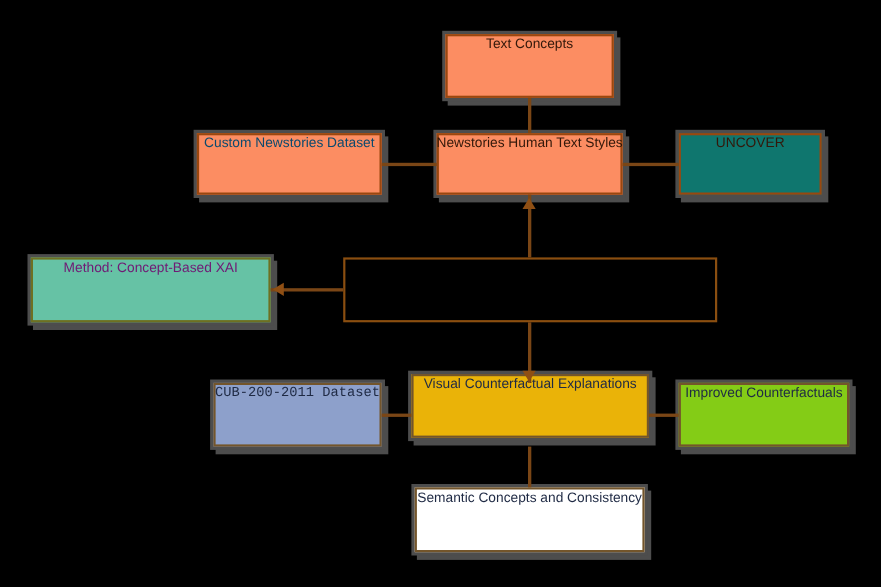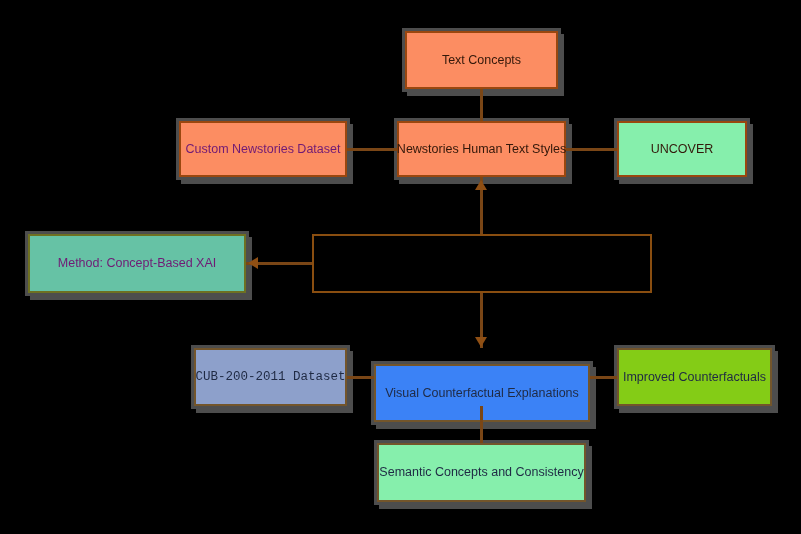--- a/index.html
+++ b/index.html
@@ -12,21 +12,21 @@
     width: 801px;
     height: 534px;
     overflow: hidden;
     font-family: "Liberation Sans", sans-serif;
   }
   .node {
     position: absolute;
     box-sizing: border-box;
     border: 2px solid;
     display: flex;
-    align-items: center;
+    align-items: flex-start;
     justify-content: center;
     text-align: center;
   }
   .node-label {
     font-size: 12.5px;
     line-height: 1.2;
     white-space: nowrap;
     pointer-events: none;
   }
   .edge {
@@ -42,45 +42,45 @@
   .arrow-down { border-bottom-width: 0; border-top-width: 10px; }
   .arrow-left { border-left-width: 0;   border-right-width: 10px; }
 </style>
 </head>
 <body>
 
 <div id="canvas" style="background: rgb(0, 0, 0);">
     <div class="node" style="left: 405px; top: 31px; width: 153px; height: 58px; background: rgb(252, 141, 98); border-color: rgb(154, 71, 15); color: rgb(51, 24, 10); box-shadow: rgb(77, 77, 77) 0px 0px 0px 3px, rgb(77, 77, 77) 4px 5px 0px 2px;">
       <span class="node-label">Text Concepts</span>
     </div>
-    <div class="node" style="left: 179px; top: 121px; width: 168px; height: 56px; background: rgb(252, 141, 98); border-color: rgb(154, 71, 15); color: #701a75; box-shadow: rgb(77, 77, 77) 0px 0px 0px 3px, rgb(77, 77, 77) 4px 5px 0px 2px;">
+    <div class="node" style="left: 179px; top: 121px; width: 168px; height: 56px; background: rgb(252, 141, 98); border-color: rgb(154, 71, 15); color: #0c4a6e; box-shadow: rgb(77, 77, 77) 0px 0px 0px 3px, rgb(77, 77, 77) 4px 5px 0px 2px;">
       <span class="node-label">Custom Newstories Dataset</span>
     </div>
     <div class="node" style="left: 397px; top: 121px; width: 169px; height: 56px; background: rgb(252, 141, 98); border-color: rgb(154, 71, 15); color: rgb(51, 24, 10); box-shadow: rgb(77, 77, 77) 0px 0px 0px 3px, rgb(77, 77, 77) 4px 5px 0px 2px;">
       <span class="node-label">Newstories Human Text Styles</span>
     </div>
-    <div class="node" style="left: 617px; top: 121px; width: 130px; height: 56px; background: #86efac; border-color: rgb(154, 71, 15); color: rgb(51, 24, 10); box-shadow: rgb(77, 77, 77) 0px 0px 0px 3px, rgb(77, 77, 77) 4px 5px 0px 2px;">
+    <div class="node" style="left: 617px; top: 121px; width: 130px; height: 56px; background: #0f766e; border-color: rgb(154, 71, 15); color: rgb(51, 24, 10); box-shadow: rgb(77, 77, 77) 0px 0px 0px 3px, rgb(77, 77, 77) 4px 5px 0px 2px;">
       <span class="node-label">UNCOVER</span>
     </div>
     <div class="node" style="left: 28px; top: 234px; width: 218px; height: 59px; background: rgb(102, 194, 165); border-color: rgb(110, 112, 34); color: #701a75; box-shadow: rgb(77, 77, 77) 0px 0px 0px 3px, rgb(77, 77, 77) 4px 5px 0px 2px;">
       <span class="node-label">Method: Concept-Based XAI</span>
     </div>
     <div class="node" style="left: 312px; top: 234px; width: 340px; height: 59px; background: rgb(0, 0, 0); border-color: rgb(138, 78, 16); color: rgb(13, 13, 13);">
       <span class="node-label"></span>
     </div>
     <div class="node" style="left: 194px; top: 348px; width: 153px; height: 58px; background: rgb(141, 160, 203); border-color: rgb(115, 85, 43); color: rgb(31, 42, 68); box-shadow: rgb(77, 77, 77) 0px 0px 0px 3px, rgb(77, 77, 77) 4px 5px 0px 2px; font-family: Liberation Mono, monospace;">
       <span class="node-label">CUB-200-2011 Dataset</span>
     </div>
-    <div class="node" style="left: 374px; top: 364px; width: 216px; height: 58px; background: #3b82f6; border-color: rgb(115, 85, 43); color: rgb(31, 42, 68); box-shadow: rgb(77, 77, 77) 0px 0px 0px 3px, rgb(77, 77, 77) 4px 5px 0px 2px;">
+    <div class="node" style="left: 374px; top: 340px; width: 216px; height: 58px; background: #eab308; border-color: rgb(115, 85, 43); color: rgb(31, 42, 68); box-shadow: rgb(77, 77, 77) 0px 0px 0px 3px, rgb(77, 77, 77) 4px 5px 0px 2px;">
       <span class="node-label">Visual Counterfactual Explanations</span>
     </div>
     <div class="node" style="left: 617px; top: 348px; width: 155px; height: 58px; background: #84cc16; border-color: rgb(115, 85, 43); color: rgb(31, 42, 68); box-shadow: rgb(77, 77, 77) 0px 0px 0px 3px, rgb(77, 77, 77) 4px 5px 0px 2px;">
       <span class="node-label">Improved Counterfactuals</span>
     </div>
-    <div class="node" style="left: 377px; top: 443px; width: 209px; height: 59px; background: #86efac; border-color: rgb(115, 85, 43); color: rgb(31, 42, 68); box-shadow: rgb(77, 77, 77) 0px 0px 0px 3px, rgb(77, 77, 77) 4px 5px 0px 2px;">
+    <div class="node" style="left: 377px; top: 443px; width: 209px; height: 59px; background: #ffffff; border-color: rgb(115, 85, 43); color: rgb(31, 42, 68); box-shadow: rgb(77, 77, 77) 0px 0px 0px 3px, rgb(77, 77, 77) 4px 5px 0px 2px;">
       <span class="node-label">Semantic Concepts and Consistency</span>
     </div>
     <div class="edge" style="background: rgb(122, 70, 22); left: 479.5px; top: 89px; width: 3px; height: 32px;"></div>
     <div class="edge" style="background: rgb(122, 70, 22); left: 479.5px; top: 177px; width: 3px; height: 57px;"></div>
     <div class="arrow arrow-up" style="left: 475px; top: 180px; border-bottom-color: rgb(143, 79, 20);"></div>
     <div class="edge" style="background: rgb(122, 70, 22); left: 347px; top: 147.5px; width: 50px; height: 3px;"></div>
     <div class="edge" style="background: rgb(122, 70, 22); left: 566px; top: 147.5px; width: 51px; height: 3px;"></div>
     <div class="edge" style="background: rgb(122, 70, 22); left: 246px; top: 261.5px; width: 66px; height: 3px;"></div>
     <div class="arrow arrow-left" style="left: 248px; top: 257px; border-right-color: rgb(143, 79, 20);"></div>
     <div class="edge" style="background: rgb(122, 70, 22); left: 479.5px; top: 293px; width: 3px; height: 55px;"></div>

